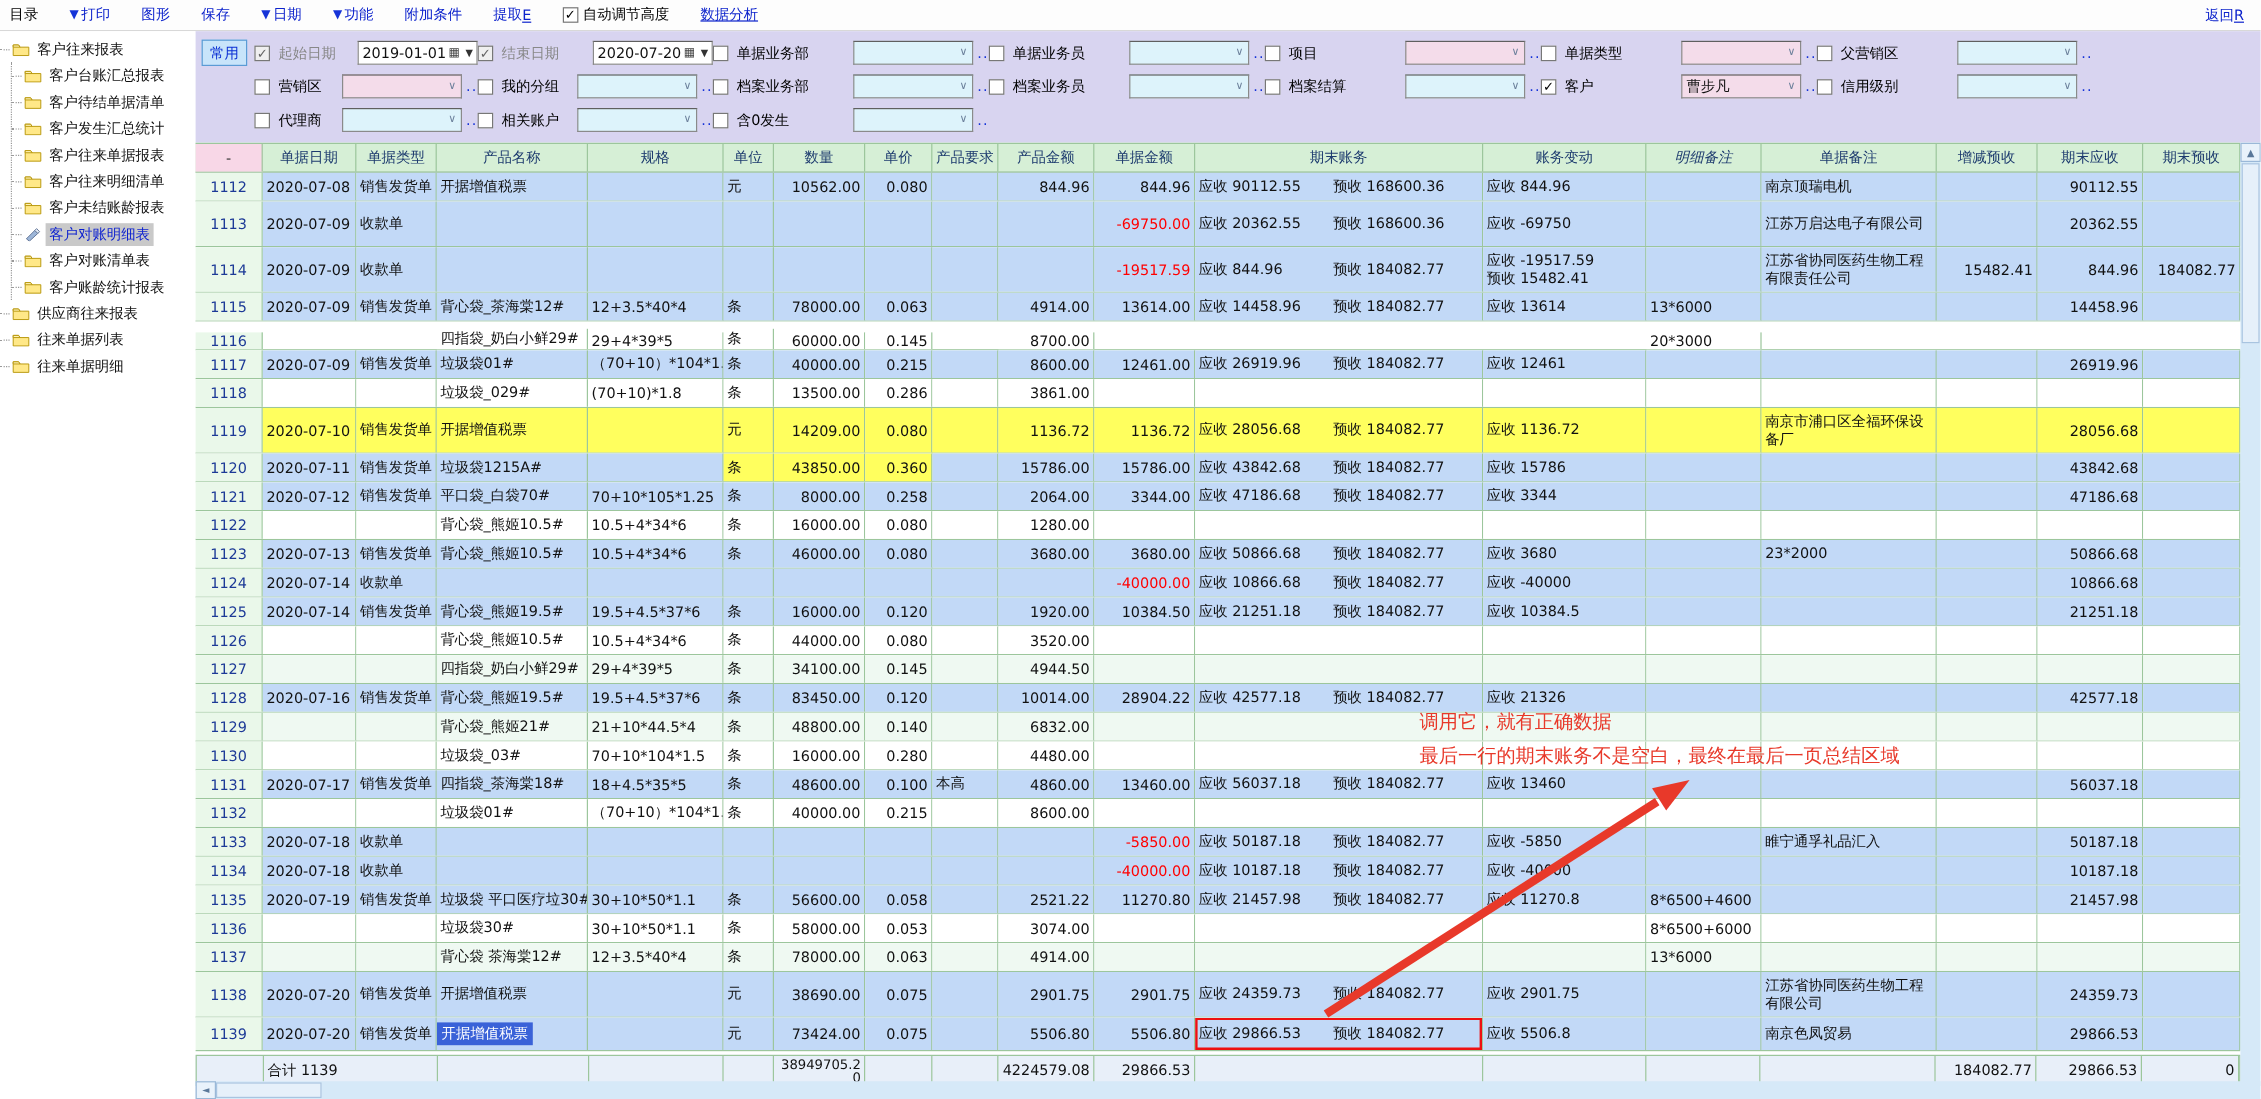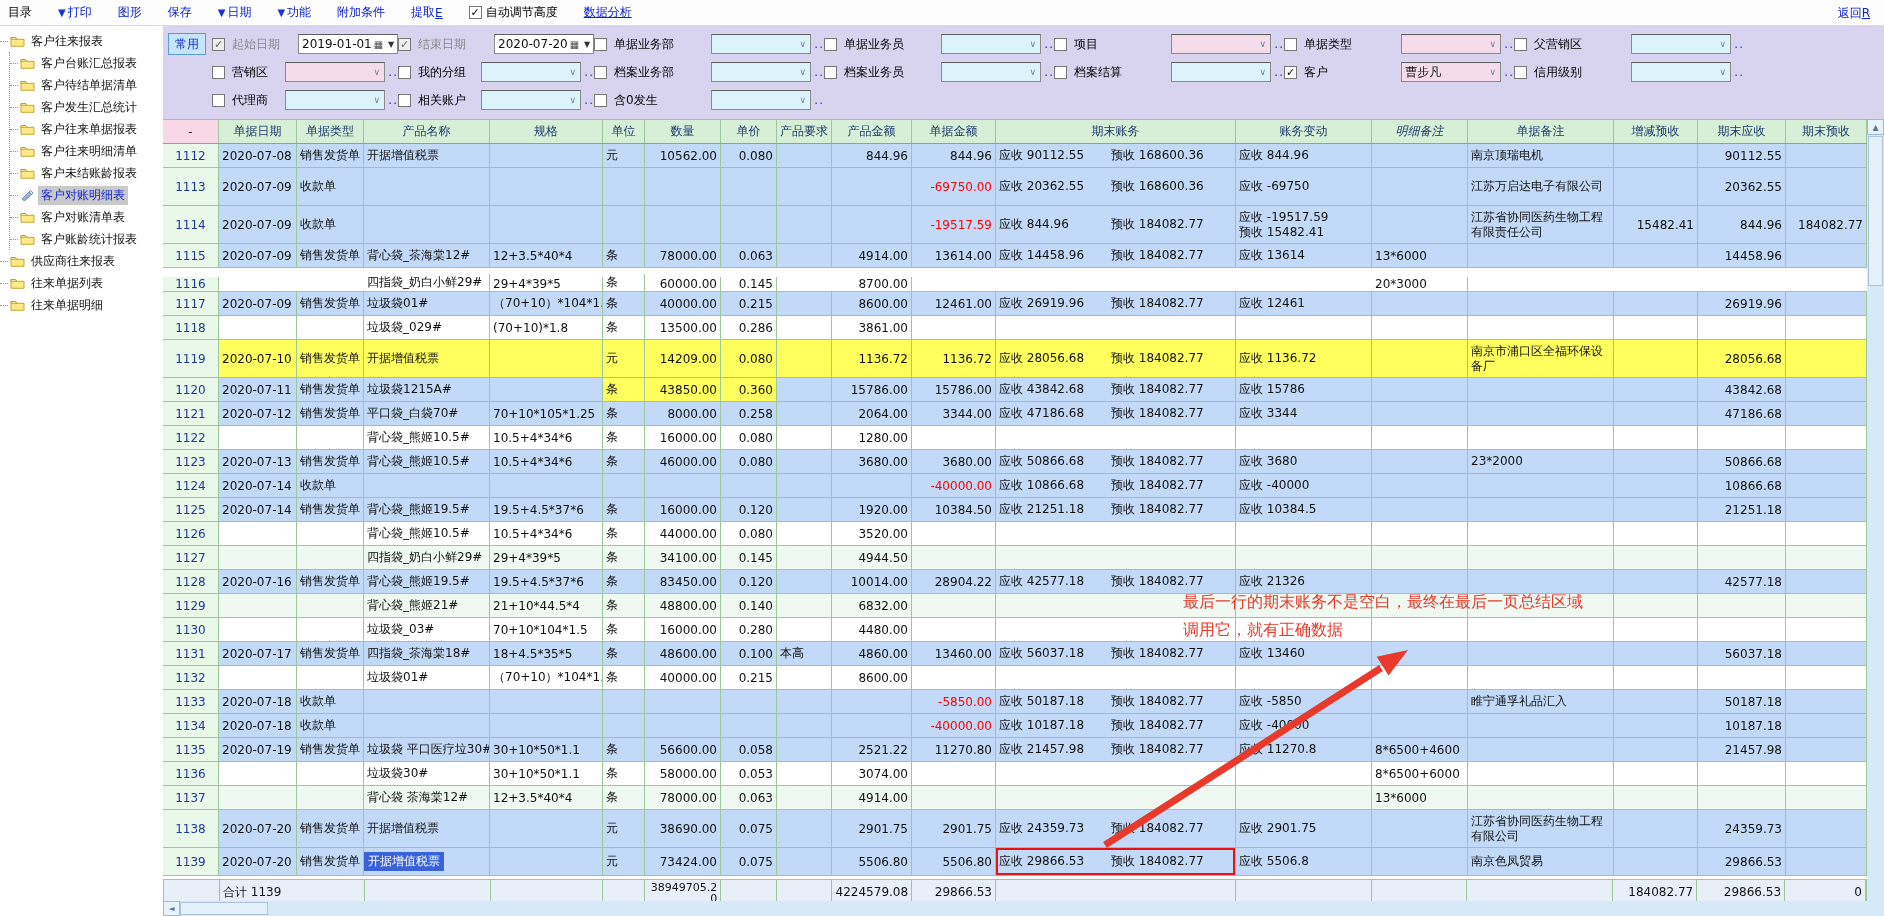--- a/index.html
+++ b/index.html
@@ -1171,18 +1171,18 @@
     </div>
   </div>
 </div>
 
 <div id="anno-overlay">
   <svg width="1884" height="916">
     <line x1="1105" y1="845" x2="1381" y2="668" stroke="#e8392a" stroke-width="7"></line>
     <polygon points="1408,650 1388.5,675.4 1376.7,656.8" fill="#e8392a"></polygon>
   </svg>
   <div id="anno-text">
+    <div>调用它，就有正确数据</div>
     <div>最后一行的期末账务不是空白，最终在最后一页总结区域</div>
-    <div>调用它，就有正确数据</div>
   </div>
 </div>
 
 </div>
 
 </body></html>

